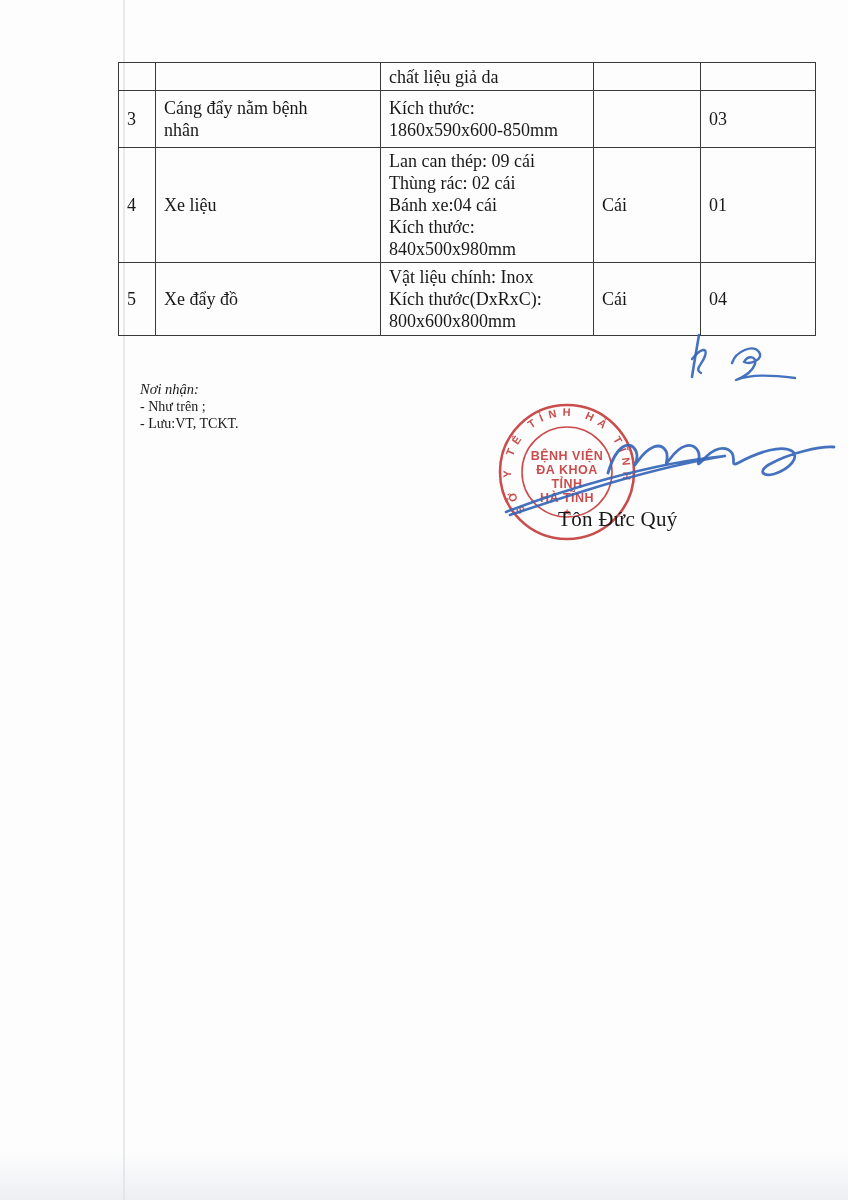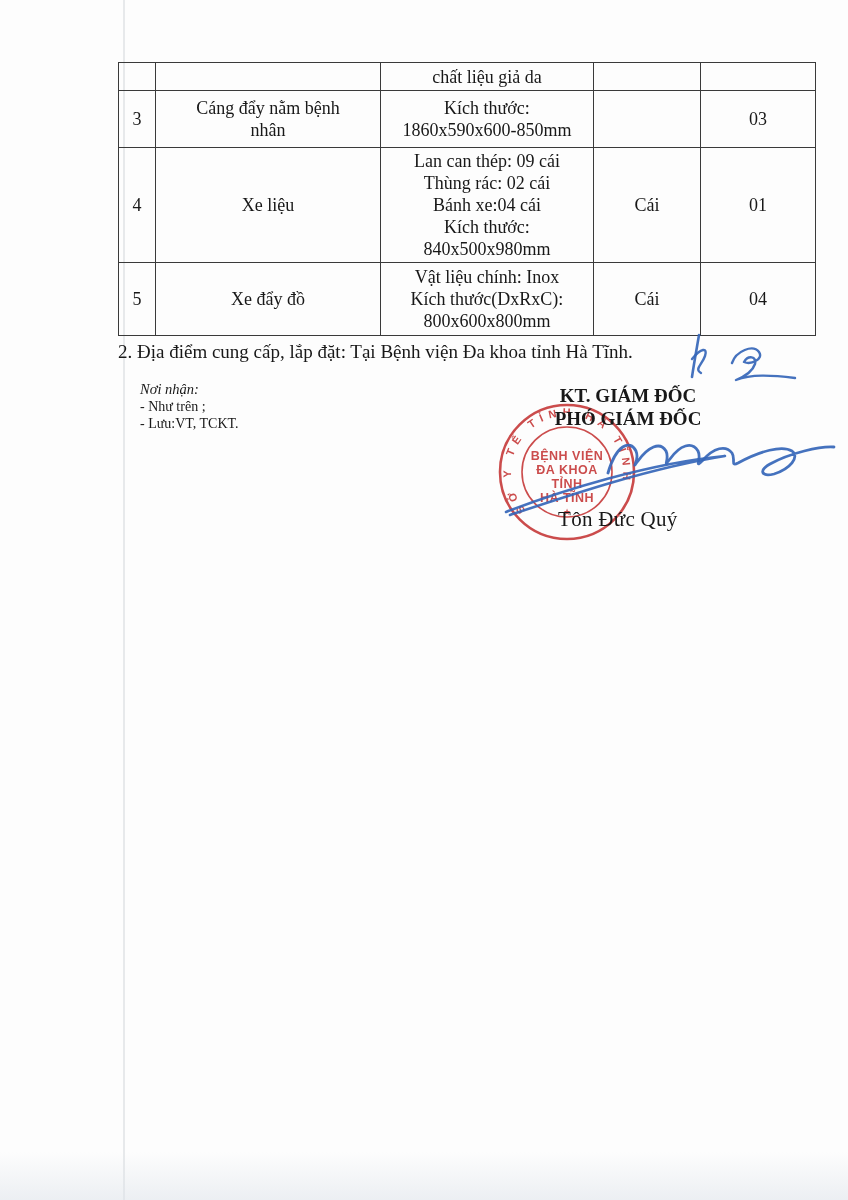--- a/index.html
+++ b/index.html
@@ -25,21 +25,21 @@
     position:absolute;left:0;bottom:0;width:100%;height:48px;
     background:linear-gradient(to bottom,rgba(228,231,237,0),rgba(222,227,234,.55));
   }
   table.equip{
     position:absolute;left:118px;top:62px;
     border-collapse:collapse;table-layout:fixed;width:697px;
     font-size:18px;line-height:22px;
   }
   table.equip td{
     border:1.6px solid #3a3a3a;
-    text-align:center;vertical-align:middle;
+    vertical-align:middle;
     padding:1px 8px;
     white-space:pre-line;
   }
   tr.r-cont{height:28px;}
   tr.r-3{height:57px;}
   tr.r-4{height:115px;}
   tr.r-5{height:73px;}
   .para{
     position:absolute;left:118px;top:341px;width:620px;
     font-size:19px;
@@ -116,38 +116,33 @@
       <td>Xe đẩy đồ</td>
       <td>Vật liệu chính: Inox
 Kích thước(DxRxC):
 800x600x800mm</td>
       <td>Cái</td>
       <td>04</td>
     </tr>
   </tbody>
     </table>
 
-  <div class="para">2. Địa điểm cung cấp, lắp đặt: Tại Bệnh viện Đa khoa tỉnh Hà Tĩnh.</div>
 
   <svg class="mark-svg" width="120" height="58" viewBox="0 0 120 58">
     <path class="ink" stroke-width="2.6" d="M14,5 C12,17 9,33 7,47"></path>
     <path class="ink" stroke-width="2.4" d="M7,29 C16,18 23,17 20,26 C17,35 9,39 16,43"></path>
     <path class="ink" stroke-width="2.4" d="M47,33 C51,21 68,14 74,22 C79,29 66,35 59,32 C63,25 72,26 70,34 C67,43 56,48 51,50 C66,44 86,45 110,48"></path>
   </svg>
 
   <div class="recipients">
     <div class="title">Nơi nhận:</div>
     <div>- Như trên ;</div>
     <div>- Lưu:VT, TCKT.</div>
   </div>
 
-  <div class="sign-title">
-    <div>KT. GIÁM ĐỐC</div>
-    <div>PHÓ GIÁM ĐỐC</div>
-  </div>
 
   <svg class="stamp-svg" width="140" height="140" viewBox="0 0 140 140">
     <circle cx="70" cy="70" r="67" stroke-width="2.6"></circle>
     <circle cx="70" cy="70" r="45" stroke-width="1.6"></circle>
     <path id="ringPath" fill="none" d="M30.4,109.6 A56,56 0 1 1 109.6,109.6"></path>
     <text class="ring-text">
       <textPath href="#ringPath" startOffset="2">SỞ Y TẾ TỈNH HÀ TĨNH</textPath>
     </text>
     <text class="stamp-center" x="70" y="58">BỆNH VIỆN</text>
     <text class="stamp-center" x="70" y="72">ĐA KHOA</text>

